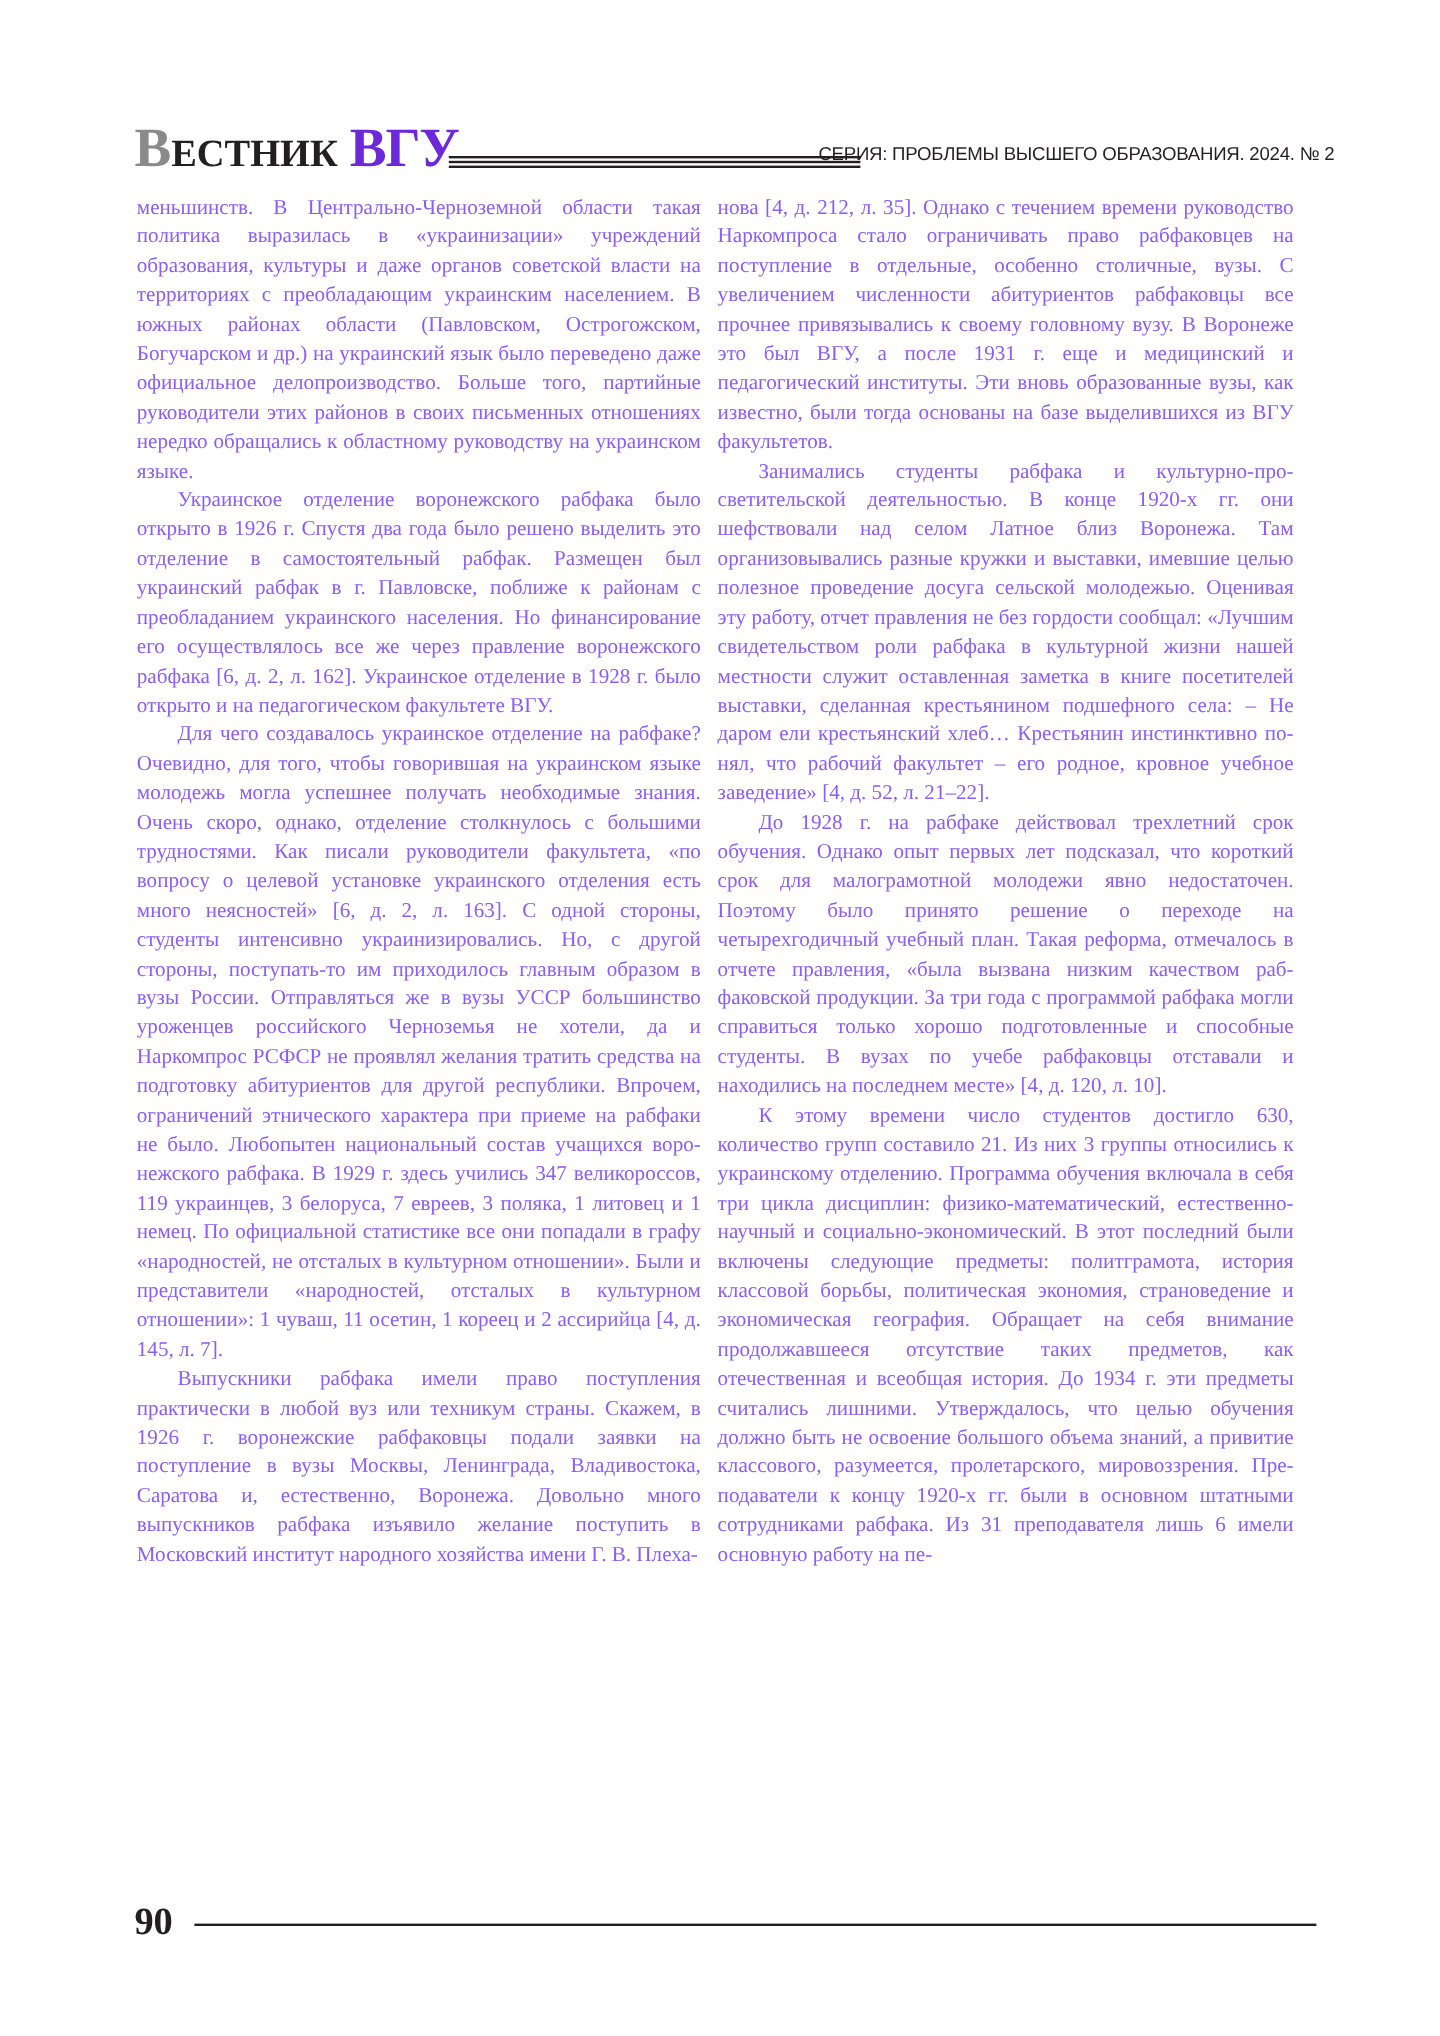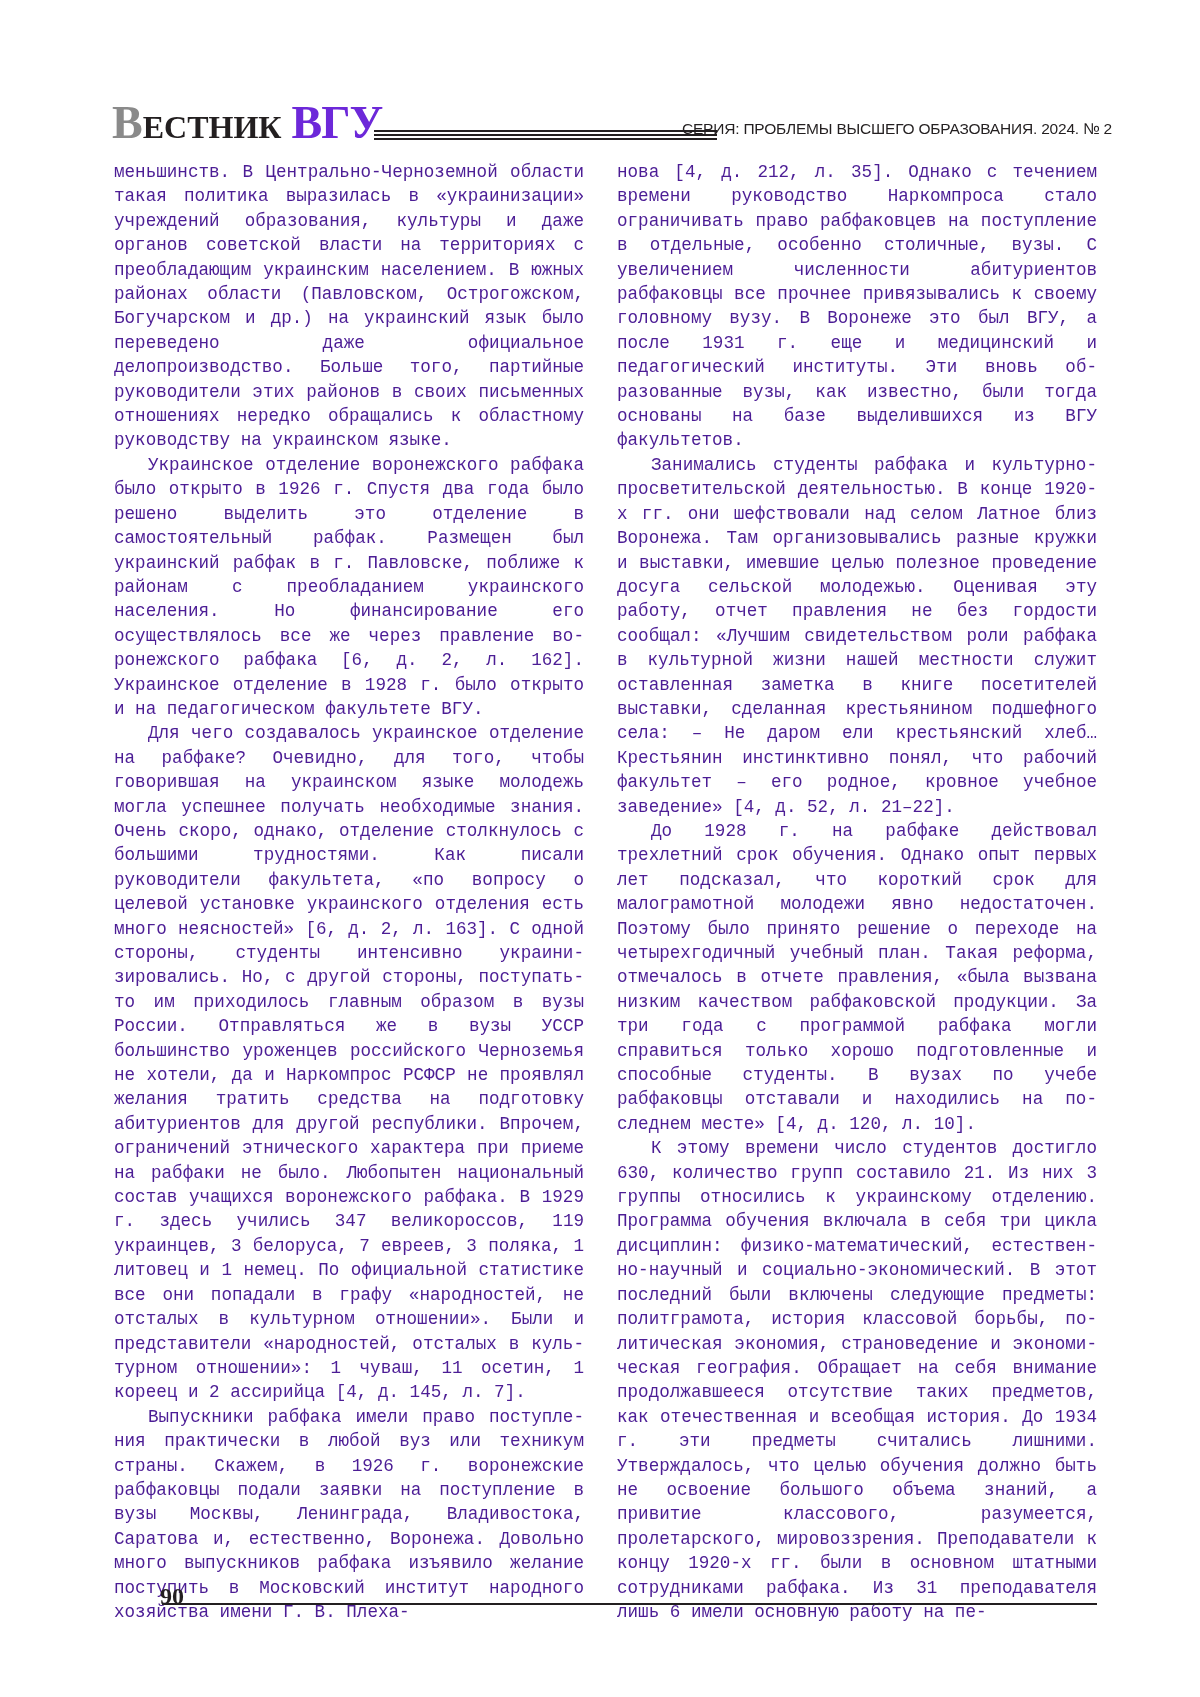--- a/index.html
+++ b/index.html
@@ -8,28 +8,28 @@
   .logo { position: absolute; left: 0; top: 0; font-family: "Liberation Serif", serif; font-weight: bold; white-space: nowrap; line-height: 1; }
   .logo .big { font-size: 46px; color: #8a8a8a; }
   .logo .small { font-size: 32px; color: #231f20; letter-spacing: 0px; text-align: right; }
   .logo .vgu { font-size: 46px; color: #6d28d9; margin-left: 10px; letter-spacing: -1px; }
   .header-rule { position: absolute; left: 262px; top: 30px; width: 343px; height: 8px; }
   .header-rule .l1 { position: absolute; left: 0; top: 0; width: 100%; height: 2px; background: #231f20; }
   .header-rule .l2 { position: absolute; left: 0; top: 4px; width: 100%; height: 2px; background: #231f20; }
   .header-rule .l3 { position: absolute; left: 0; top: 8px; width: 100%; height: 2px; background: #231f20; }
   .series { position: absolute; right: 0; top: 20px; font-family: "Liberation Sans", sans-serif; font-weight: normal; font-size: 15.5px; color: #231f20; white-space: nowrap; letter-spacing: -0.2px; }
 
-  .col { position: absolute; top: 160px; font-family: Liberation Mono, monospace; font-size: 17.6px; line-height: 24.4px; text-align: justify; hyphens: manual; color: #4c1d95; }
+  .col { position: absolute; top: 160px; font-family: Liberation Serif, serif; font-size: 17.6px; line-height: 24.4px; text-align: justify; hyphens: manual; color: #8b5cf6; }
   .col-left { left: 114px; width: 470px; }
-  .col-right { left: 617px; width: 480px; }
+  .col-right { left: 598px; width: 480px; }
   .col p { margin: 0; text-indent: 34px; }
   .col p.cont { text-indent: 0; }
 
   .footer { position: absolute; left: 112px; top: 1583px; width: 985px; height: 30px; }
-  .page-number { position: absolute; left: 0; top: 0; font-family: "Liberation Serif", serif; font-weight: bold; font-size: 24px; color: #231f20; margin-left: 48px; }
+  .page-number { position: absolute; left: 0; top: 0; font-family: "Liberation Serif", serif; font-weight: bold; font-size: 32px; color: #231f20; }
   .footer-rule { position: absolute; left: 50px; top: 20px; right: 0; height: 2px; background: #231f20; }
 </style>
 </head>
 <body>
 
 <div class="header">
   <div class="logo">
     <span class="big">В</span><span class="small">ЕСТНИК</span><span class="vgu">ВГУ</span>
   </div>
   <div class="header-rule">

